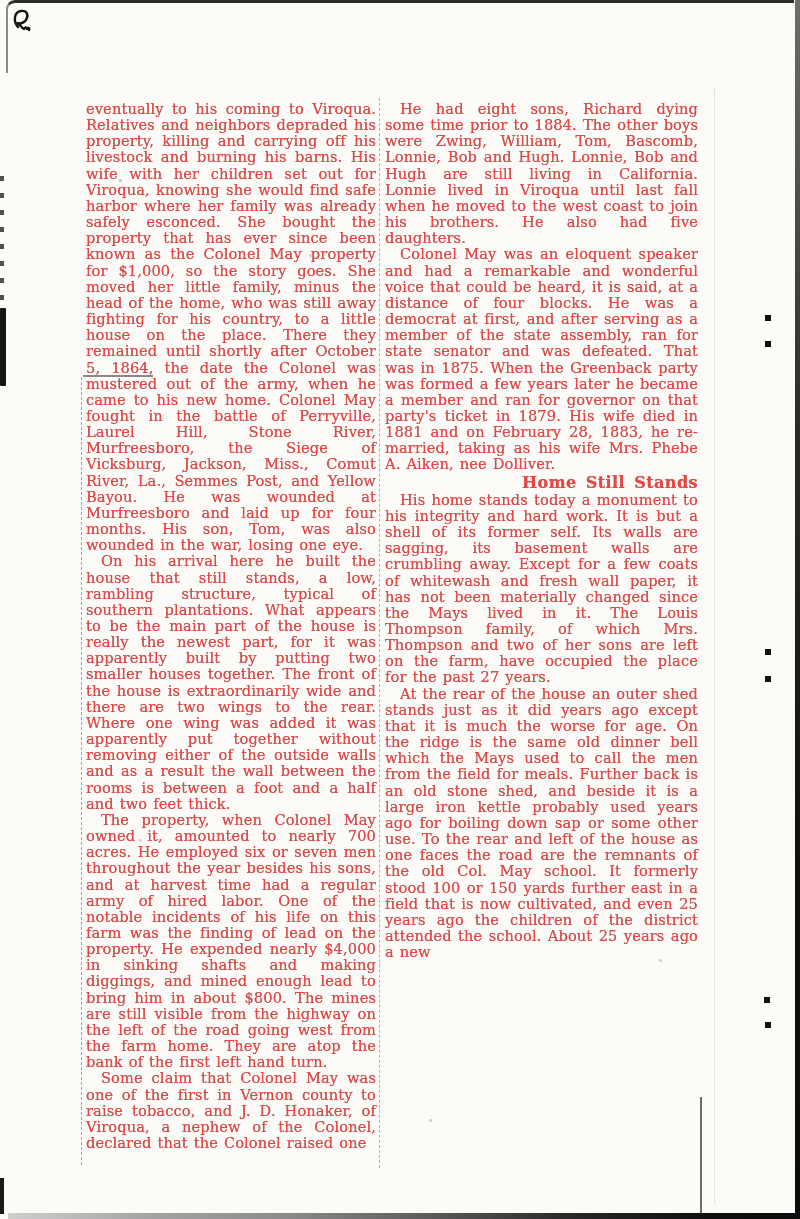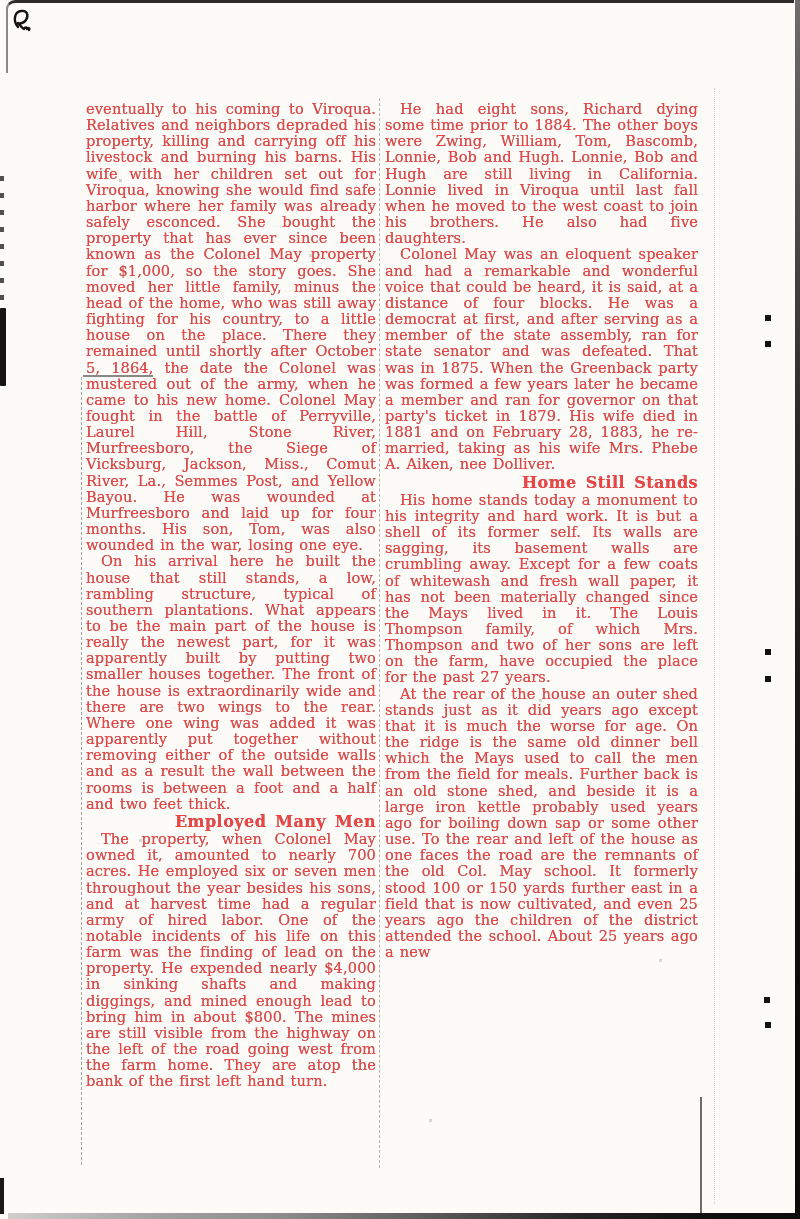--- a/index.html
+++ b/index.html
@@ -98,22 +98,22 @@
 
   <div class="clip-rule-h"></div>
   <div class="clip-rule-v"></div>
   <div class="divider-mid"></div>
   <div class="divider-right"></div>
   <div class="rule-bottom-right"></div>
 
   <div class="col col-left">
       <p>eventually to his coming to Viroqua. Relatives and neighbors depraded his property, killing and carrying off his livestock and burning his barns. His wife with her children set out for Viroqua, knowing she would find safe harbor where her family was already safely esconced. She bought the property that has ever since been known as the Colonel May property for $1,000, so the story goes. She moved her little family, minus the head of the home, who was still away fighting for his country, to a little house on the place. There they remained until shortly after October 5, 1864, the date the Colonel was mustered out of the army, when he came to his new home. Colonel May fought in the battle of Perryville, Laurel Hill, Stone River, Murfreesboro, the Siege of Vicksburg, Jackson, Miss., Comut River, La., Semmes Post, and Yellow Bayou. He was wounded at Murfreesboro and laid up for four months. His son, Tom, was also wounded in the war, losing one eye.</p>
       <p class="indent">On his arrival here he built the house that still stands, a low, rambling structure, typical of southern plantations. What appears to be the main part of the house is really the newest part, for it was apparently built by putting two smaller houses together. The front of the house is extraordinarily wide and there are two wings to the rear. Where one wing was added it was apparently put together without removing either of the outside walls and as a result the wall between the rooms is between a foot and a half and two feet thick.</p>
-      <h3>Employed Many Men</h3>
       <p class="indent">The property, when Colonel May owned it, amounted to nearly 700 acres. He employed six or seven men throughout the year besides his sons, and at harvest time had a regular army of hired labor. One of the notable incidents of his life on this farm was the finding of lead on the property. He expended nearly $4,000 in sinking shafts and making diggings, and mined enough lead to bring him in about $800. The mines are still visible from the highway on the left of the road going west from the farm home. They are atop the bank of the first left hand turn.</p>
+      <p class="indent">Some claim that Colonel May was one of the first in Vernon county to raise tobacco, and J. D. Honaker, of Viroqua, a nephew of the Colonel, declared that the Colonel raised one</p>
     </div>
   <div class="col col-right">
       <p class="indent">He had eight sons, Richard dying some time prior to 1884. The other boys were Zwing, William, Tom, Bascomb, Lonnie, Bob and Hugh. Lonnie, Bob and Hugh are still living in California. Lonnie lived in Viroqua until last fall when he moved to the west coast to join his brothers. He also had five daughters.</p>
       <p class="indent">Colonel May was an eloquent speaker and had a remarkable and wonderful voice that could be heard, it is said, at a distance of four blocks. He was a democrat at first, and after serving as a member of the state assembly, ran for state senator and was defeated. That was in 1875. When the Greenback party was formed a few years later he became a member and ran for governor on that party's ticket in 1879. His wife died in 1881 and on February 28, 1883, he re-married, taking as his wife Mrs. Phebe A. Aiken, nee Dolliver.</p>
       <h3>Home Still Stands</h3>
       <p class="indent">His home stands today a monument to his integrity and hard work. It is but a shell of its former self. Its walls are sagging, its basement walls are crumbling away. Except for a few coats of whitewash and fresh wall paper, it has not been materially changed since the Mays lived in it. The Louis Thompson family, of which Mrs. Thompson and two of her sons are left on the farm, have occupied the place for the past 27 years.</p>
       <p class="indent">At the rear of the house an outer shed stands just as it did years ago except that it is much the worse for age. On the ridge is the same old dinner bell which the Mays used to call the men from the field for meals. Further back is an old stone shed, and beside it is a large iron kettle probably used years ago for boiling down sap or some other use. To the rear and left of the house as one faces the road are the remnants of the old Col. May school. It formerly stood 100 or 150 yards further east in a field that is now cultivated, and even 25 years ago the children of the district attended the school. About 25 years ago a new</p>
     </div>
 
   <div class="dot" style="left:765px;top:315px;"></div>

